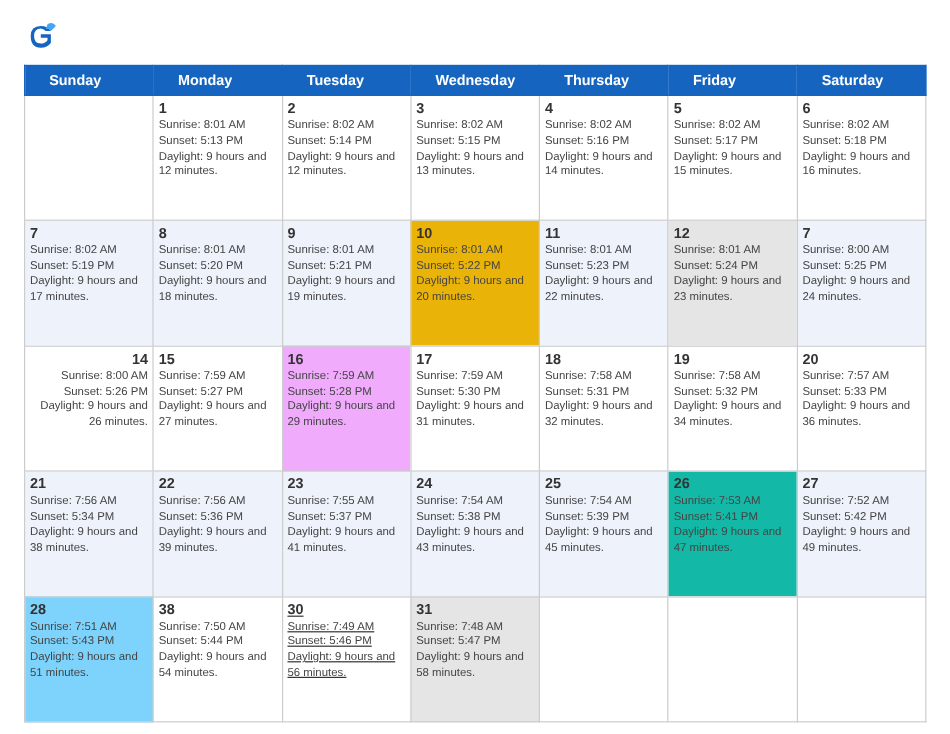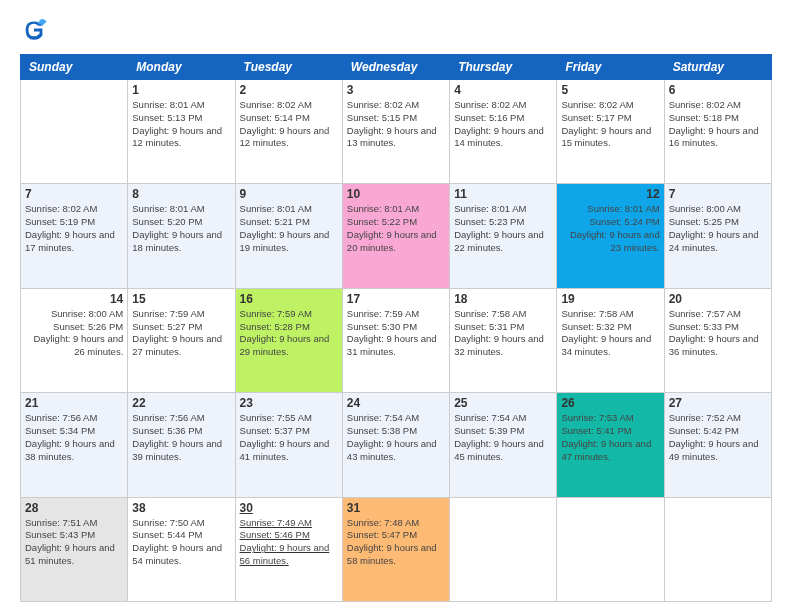--- a/index.html
+++ b/index.html
@@ -59,24 +59,23 @@
       border: 1px solid #ccc;
       border-collapse: collapse;
       width: 100%;
       table-layout: fixed;
     }
     .calendar th {
       background-color: #1565c0;
       color: #fff;
       font-size: 12px;
       font-weight: bold;
-      padding: 5px 8px;
+      padding: 5px 20px;
       text-align: left;
       border: 1px solid #1565c0;
-      font-style: italic;
     }
     .calendar td {
       border: 1px solid #ccc;
       vertical-align: top;
       padding: 3px 4px;
       font-size: 10px;
       color: #333;
       height: 88px;
     }
     .day-number {
@@ -197,35 +196,35 @@
 Daylight: 9 hours
 and 18 minutes.</div>
           </td>
           <td style="background-color: rgb(238, 242, 251);">
             <div class="day-number">9</div>
             <div class="cell-info">Sunrise: 8:01 AM
 Sunset: 5:21 PM
 Daylight: 9 hours
 and 19 minutes.</div>
           </td>
-          <td style="background-color: #f9a8d4;">
+          <td style="background-color: #eab308;">
             <div class="day-number">10</div>
             <div class="cell-info">Sunrise: 8:01 AM
 Sunset: 5:22 PM
 Daylight: 9 hours
 and 20 minutes.</div>
           </td>
           <td style="background-color: rgb(238, 242, 251);">
             <div class="day-number">11</div>
             <div class="cell-info">Sunrise: 8:01 AM
 Sunset: 5:23 PM
 Daylight: 9 hours
 and 22 minutes.</div>
           </td>
-          <td style="background-color: #0ea5e9; text-align: right;">
+          <td style="background-color: #e5e5e5;">
             <div class="day-number">12</div>
             <div class="cell-info">Sunrise: 8:01 AM
 Sunset: 5:24 PM
 Daylight: 9 hours
 and 23 minutes.</div>
           </td>
           <td style="background-color: rgb(238, 242, 251);">
             <div class="day-number">7</div>
             <div class="cell-info">Sunrise: 8:00 AM
 Sunset: 5:25 PM
@@ -241,21 +240,21 @@
 Daylight: 9 hours
 and 26 minutes.</div>
           </td>
           <td style="background-color: rgb(255, 255, 255);">
             <div class="day-number">15</div>
             <div class="cell-info">Sunrise: 7:59 AM
 Sunset: 5:27 PM
 Daylight: 9 hours
 and 27 minutes.</div>
           </td>
-          <td style="background-color: #bef264;">
+          <td style="background-color: #f0abfc;">
             <div class="day-number">16</div>
             <div class="cell-info">Sunrise: 7:59 AM
 Sunset: 5:28 PM
 Daylight: 9 hours
 and 29 minutes.</div>
           </td>
           <td style="background-color: rgb(255, 255, 255);">
             <div class="day-number">17</div>
             <div class="cell-info">Sunrise: 7:59 AM
 Sunset: 5:30 PM
@@ -329,42 +328,42 @@
           </td>
           <td style="background-color: rgb(238, 242, 251);">
             <div class="day-number">27</div>
             <div class="cell-info">Sunrise: 7:52 AM
 Sunset: 5:42 PM
 Daylight: 9 hours
 and 49 minutes.</div>
           </td>
         </tr>
         <tr>
-          <td style="background-color: #e5e5e5;">
+          <td style="background-color: #7dd3fc;">
             <div class="day-number">28</div>
             <div class="cell-info">Sunrise: 7:51 AM
 Sunset: 5:43 PM
 Daylight: 9 hours
 and 51 minutes.</div>
           </td>
           <td style="background-color: rgb(255, 255, 255);">
             <div class="day-number">38</div>
             <div class="cell-info">Sunrise: 7:50 AM
 Sunset: 5:44 PM
 Daylight: 9 hours
 and 54 minutes.</div>
           </td>
           <td style="background-color: rgb(255, 255, 255); text-decoration: underline;">
             <div class="day-number">30</div>
             <div class="cell-info">Sunrise: 7:49 AM
 Sunset: 5:46 PM
 Daylight: 9 hours
 and 56 minutes.</div>
           </td>
-          <td style="background-color: #fdba74;">
+          <td style="background-color: #e5e5e5;">
             <div class="day-number">31</div>
             <div class="cell-info">Sunrise: 7:48 AM
 Sunset: 5:47 PM
 Daylight: 9 hours
 and 58 minutes.</div>
           </td>
           <td class="empty-cell"></td>
           <td class="empty-cell"></td>
           <td class="empty-cell"></td>
         </tr>

